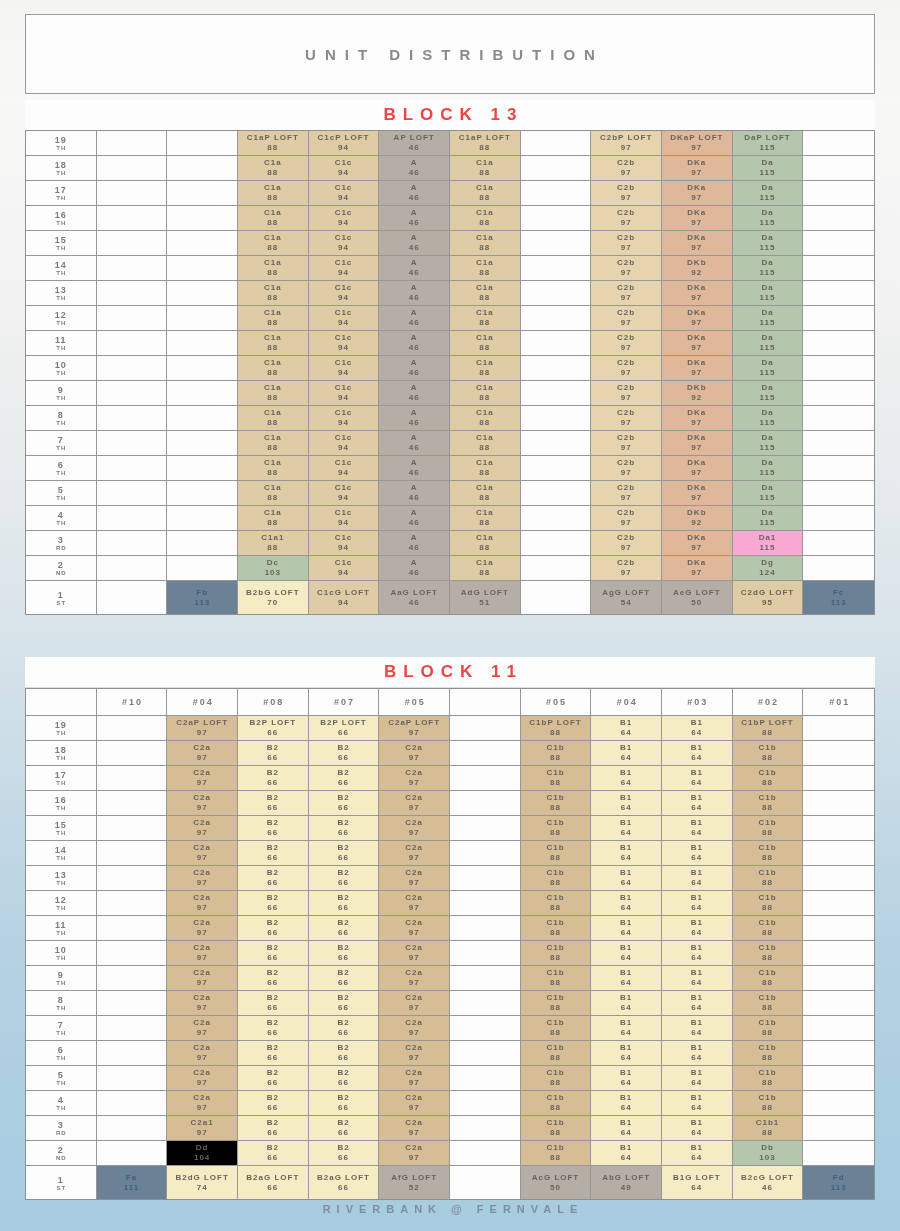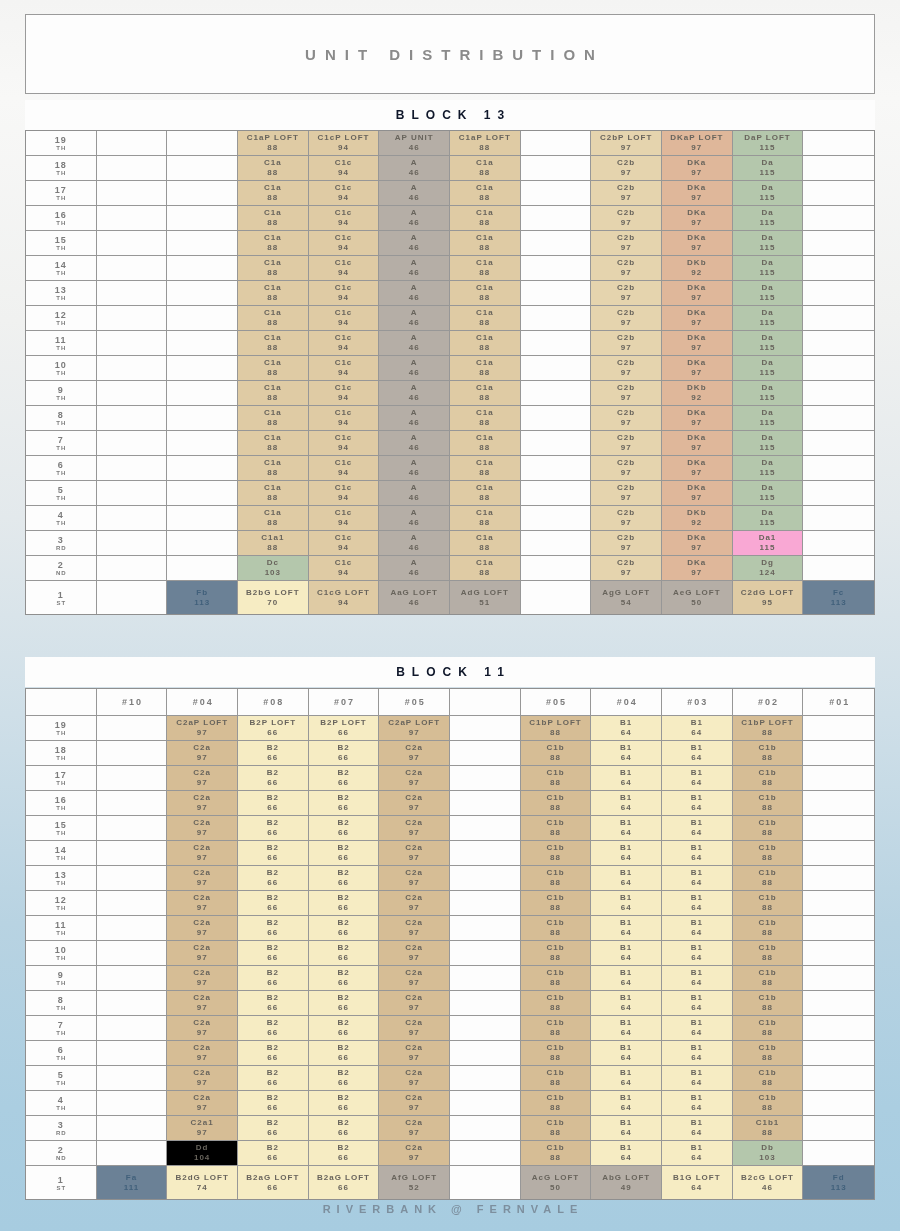--- a/index.html
+++ b/index.html
@@ -13,21 +13,21 @@
     background:#fdfdfd;border:1px solid #9a9a9a;
     display:flex;align-items:center;justify-content:center;
   }
   .title-text{
     font-size:15px;font-weight:bold;color:#8a8a8a;letter-spacing:9px;text-indent:9px;
   }
   .band{
     position:absolute;left:25px;width:850px;height:30px;background:#fdfdfd;
     display:flex;align-items:center;justify-content:center;
   }
-  .band-text{font-size:12px;font-weight:bold;color:#0f172a;letter-spacing:7px;text-indent:7px;}
+  .band-text{font-size:17px;font-weight:bold;color:#ef4444;letter-spacing:7px;text-indent:7px;}
   .unit-table{
     position:absolute;left:25px;width:848px;
     border:1px solid #8f8f8f;background:#fdfdfd;
   }
   .row{display:grid;grid-template-columns:repeat(12,1fr);height:25px;}
   .row.header-row{height:27px;}
   .row.ground-row{height:33px;}
   .cell{
     border-right:1px solid #979797;border-bottom:1px solid #979797;
     display:flex;flex-direction:column;align-items:center;justify-content:center;
@@ -68,21 +68,21 @@
       <div class="cell"></div>
       <div class="cell c-tan" style="background: rgb(223, 203, 164);">
         <div class="unit-type">C1aP LOFT</div>
         <div class="unit-area">88</div>
       </div>
       <div class="cell c-tan" style="background: rgb(223, 203, 164);">
         <div class="unit-type">C1cP LOFT</div>
         <div class="unit-area">94</div>
       </div>
       <div class="cell c-gray" style="background: rgb(181, 174, 166);">
-        <div class="unit-type">AP UNIT</div>
+        <div class="unit-type">AP LOFT</div>
         <div class="unit-area">46</div>
       </div>
       <div class="cell c-tan" style="background: rgb(223, 203, 164);">
         <div class="unit-type">C1aP LOFT</div>
         <div class="unit-area">88</div>
       </div>
       <div class="cell"></div>
       <div class="cell c-tanl" style="background: rgb(229, 212, 174);">
         <div class="unit-type">C2bP LOFT</div>
         <div class="unit-area">97</div>

